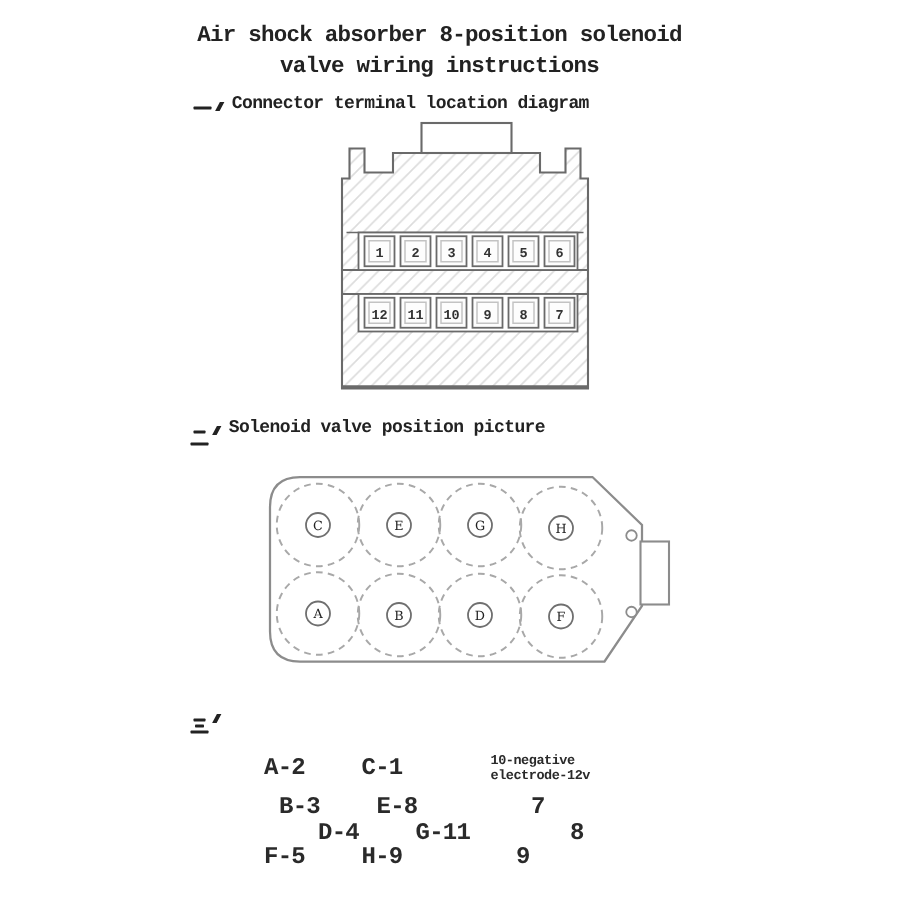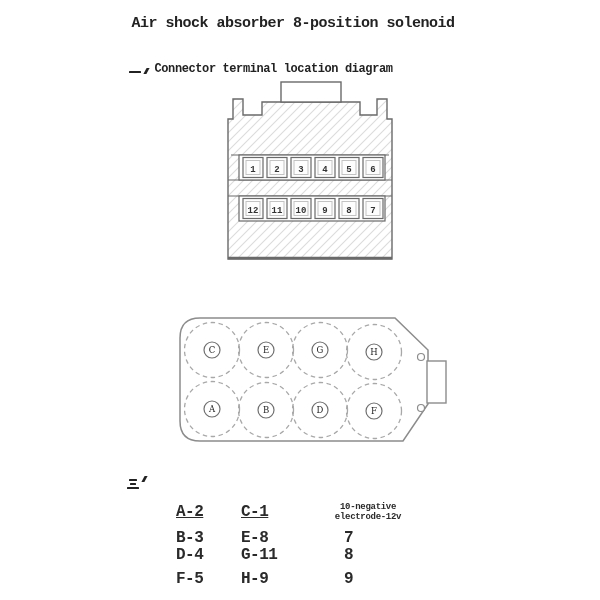--- a/index.html
+++ b/index.html
@@ -32,34 +32,35 @@
   .tsq-in{fill:none;stroke:#c3c3c3;stroke-width:1;}
   .tnum{font-family:"Liberation Mono","DejaVu Sans Mono",monospace;font-size:9px;fill:#333;text-anchor:middle;font-weight:bold;}
   .vletter{font-family:"DejaVu Serif",serif;font-size:8.5px;fill:#222;text-anchor:middle;}
   .dashc{fill:none;stroke:#a8a8a8;stroke-width:1.3;stroke-dasharray:4.5 3.5;}
   .innc{fill:#ffffff;stroke:#6f6f6f;stroke-width:1.2;}
   
   .wcell{position:absolute;font-size:16px;font-weight:bold;letter-spacing:-0.5px;color:#2a2a2a;white-space:nowrap;}
   .c1{left:176px;}
   .c2{left:241px;}
   .c3{left:344px;}
-  .r1{top:503px;text-decoration:underline;}
-  .r2{top:529px;}
-  .r3{top:546px;}
-  .r4{top:562px;margin-top:8px;}
-  .wnote{position:absolute;left:327px;top:502px;width:82px;text-align:center;
+  .r1{top:503px;}
+  .r2{top:529px;margin-left:10px;}
+  .r3{top:546px;margin-left:36px;}
+  .r4{top:562px;}
+  .wnote{position:absolute;left:327px;top:502px;width:82px;
          font-size:9px;font-weight:bold;line-height:10px;letter-spacing:-0.3px;color:#2a2a2a;}
 </style>
 </head>
 <body>
 
 <div class="page">
 
   <div class="title">
     <div>Air shock absorber 8-position solenoid</div>
+    <div>valve wiring instructions</div>
   </div>
 
   <div class="sec sec1">
     <span class="cn n1">
         <i></i>
       </span><span class="dun"></span><span>Connector terminal location diagram</span>
   </div>
 
   <svg class="connector-svg" width="180" height="186" viewBox="0 0 180 186">
     <defs>
@@ -108,20 +109,26 @@
     <rect class="tsq-in" x="98" y="123.5" width="14" height="14"></rect>
     <text class="tnum" x="105" y="134.5">9</text>
     <rect class="tsq" x="119" y="120.5" width="20" height="20"></rect>
     <rect class="tsq-in" x="122" y="123.5" width="14" height="14"></rect>
     <text class="tnum" x="129" y="134.5">8</text>
     <rect class="tsq" x="143" y="120.5" width="20" height="20"></rect>
     <rect class="tsq-in" x="146" y="123.5" width="14" height="14"></rect>
     <text class="tnum" x="153" y="134.5">7</text>
   </svg>
 
+  <div class="sec sec2">
+    <span class="cn n2">
+        <i></i>
+        <i></i>
+      </span><span class="dun"></span><span>Solenoid valve position picture</span>
+  </div>
 
   <svg class="valve-svg" width="275" height="135" viewBox="0 0 275 135">
     <path d="M25,6 H220 L253,38 V92 L228,129 H25 Q5,129 5,109 V26 Q5,6 25,6 Z" fill="#ffffff" stroke="#8c8c8c" stroke-width="1.5"></path>
     <rect x="252" y="49" width="19" height="42" fill="#ffffff" stroke="#8c8c8c" stroke-width="1.4"></rect>
     <circle cx="246" cy="45" r="3.5" fill="#ffffff" stroke="#8c8c8c" stroke-width="1.2"></circle>
     <circle cx="246" cy="96" r="3.5" fill="#ffffff" stroke="#8c8c8c" stroke-width="1.2"></circle>
 
     <circle class="dashc" cx="37" cy="38" r="27.5"></circle>
     <circle class="innc" cx="37" cy="38" r="8"></circle>
     <text class="vletter" x="37" y="41">C</text>

